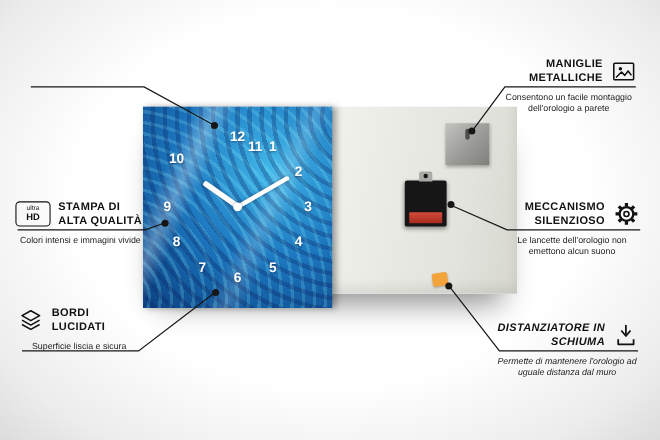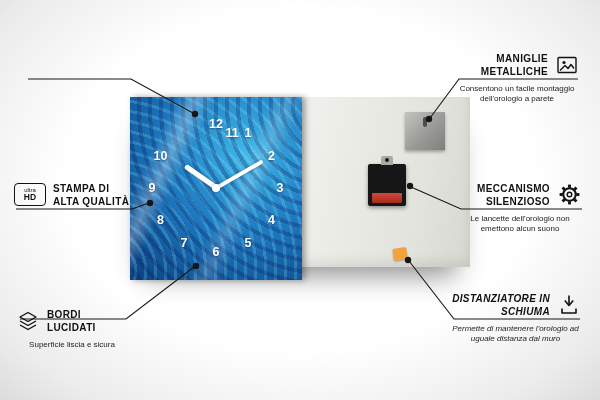--- a/index.html
+++ b/index.html
@@ -77,21 +77,21 @@
           <span class="clock-num" style="left: 86px; top: 27px;">12</span>
           <span class="clock-num" style="left: 118px; top: 35.5744px;">1</span>
           <span class="clock-num" style="left: 141.426px; top: 59px;">2</span>
           <span class="clock-num" style="left: 150px; top: 91px;">3</span>
           <span class="clock-num" style="left: 141.426px; top: 123px;">4</span>
           <span class="clock-num" style="left: 118px; top: 146.426px;">5</span>
           <span class="clock-num" style="left: 86px; top: 155px;">6</span>
           <span class="clock-num" style="left: 54px; top: 146.426px;">7</span>
           <span class="clock-num" style="left: 30.5744px; top: 123px;">8</span>
           <span class="clock-num" style="left: 22px; top: 91px;">9</span>
-          <span class="clock-num" style="left: 30.5744px; top: 59px;">10</span>
+          <span class="clock-num" style="left: 30.5744px; top: 47px;">10</span>
           <span class="clock-num" style="left: 54px; top: 35.5744px; margin-left: 48px;">11</span>
         </div>
       <div class="hand hour"></div>
       <div class="hand minute"></div>
       <div class="hand-cap"></div>
     </div>
     <div class="clock-back">
       <div class="metal-plate">
         <div class="slot"></div>
       </div>
@@ -107,23 +107,24 @@
   <div class="callout" style="left:14px;top:180px;width:118px;">
     <div class="co-head">
       <span class="co-icon">
         <span class="ultrahd">
           <span class="t1">ultra</span>
           <span class="t2">HD</span>
         </span>
       </span>
       <span class="co-title">STAMPA DI ALTA QUALITÀ</span>
     </div>
-  </div>
-
-  <div class="callout" style="left:16px;top:306px;width:112px;">
+    <div class="co-sub">Colori intensi e immagini vivide</div>
+  </div>
+
+  <div class="callout" style="left:16px;top:276px;width:112px;">
     <div class="co-head">
       <span class="co-icon">
         <svg width="24" height="24" viewBox="0 0 24 24" fill="none" stroke="#111" stroke-width="1.4" stroke-linejoin="round">
           <polygon points="12,3.5 20,8 12,12.5 4,8"></polygon>
           <polyline points="4,12 12,16.5 20,12"></polyline>
           <polyline points="4,16 12,20.5 20,16"></polyline>
         </svg>
       </span>
       <span class="co-title">BORDI LUCIDATI</span>
     </div>

